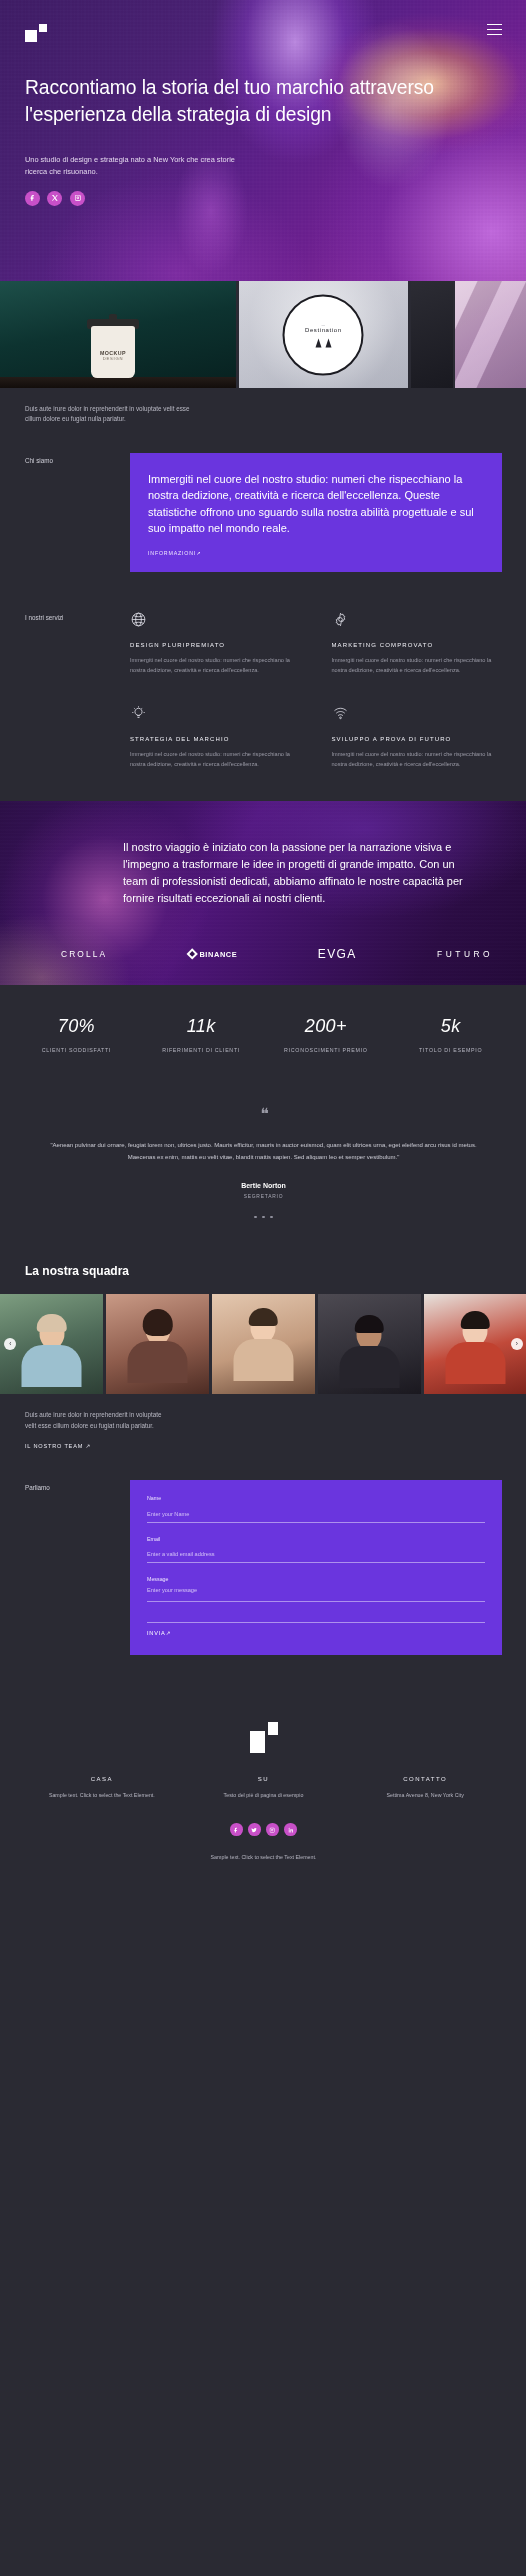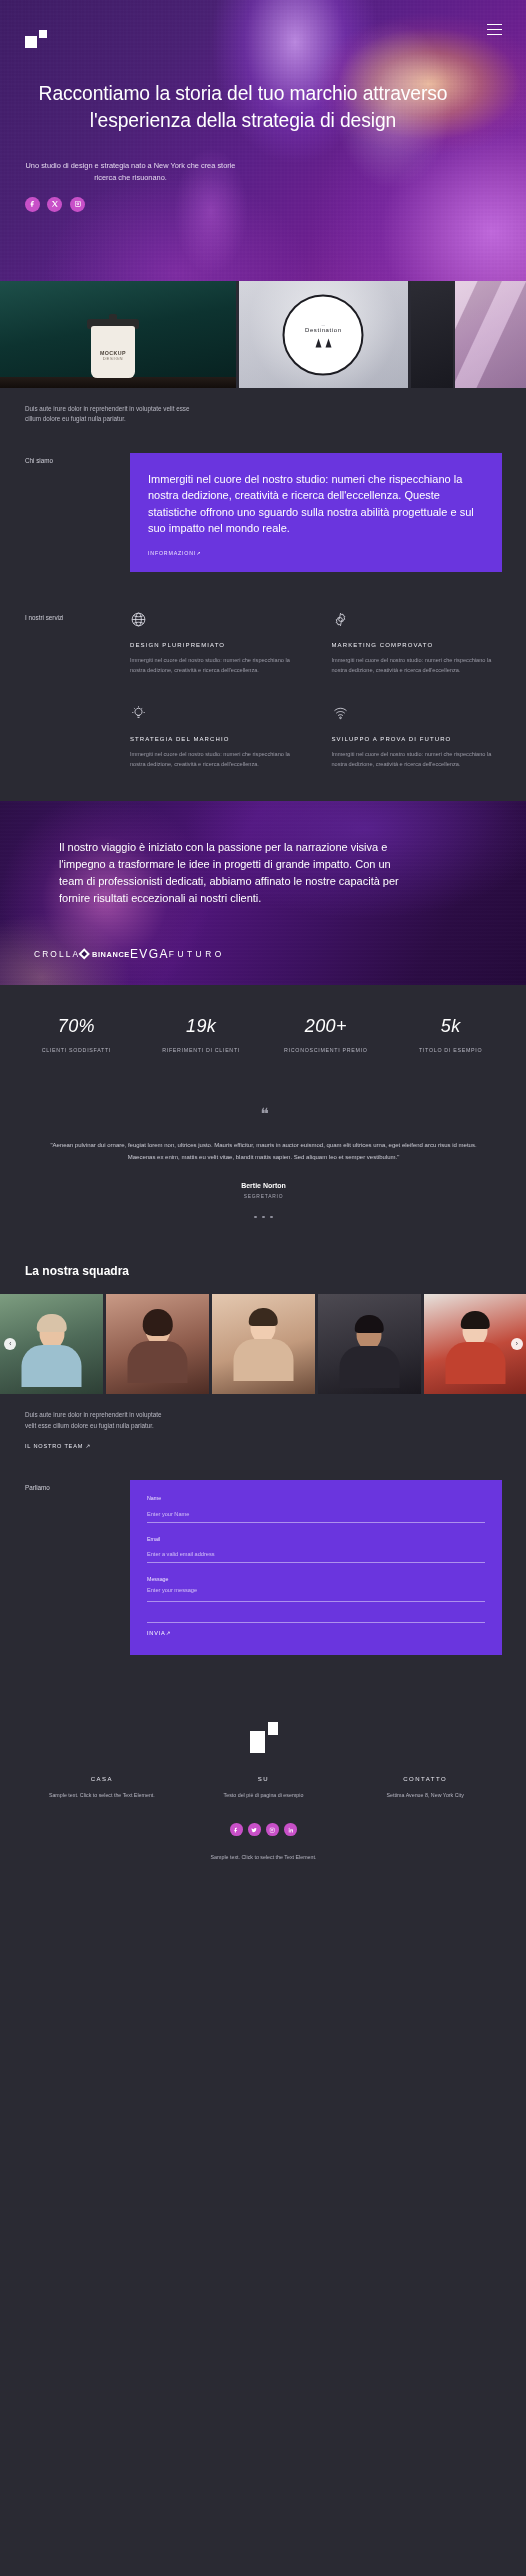--- a/index.html
+++ b/index.html
@@ -30,21 +30,21 @@
       radial-gradient(ellipse 84px 119px at 393px 105px, rgba(255,255,255,.30) 0%, rgba(255,255,255,0) 70%),
       radial-gradient(ellipse 49px 84px at 211px 211px, rgba(185,90,215,.35) 0%, rgba(0,0,0,0) 75%);
     mix-blend-mode:screen;
   }
   .hero-grain{
     position:absolute; inset:0; opacity:.16; pointer-events:none;
     background-image:
       repeating-linear-gradient(0deg, rgba(255,255,255,.05) 0 0.7px, rgba(0,0,0,.05) 0.7px 1.4px),
       repeating-linear-gradient(90deg, rgba(255,255,255,.04) 0 0.7px, rgba(0,0,0,.04) 0.7px 1.4px);
   }
-  .hero-inner { position:relative; padding:30px 25px 0 25px;text-align:center; }
+  .hero-inner { position:relative; padding:24px 25px 0 25px; }
   .logo-mark { display:block; width:24px; height:18px; position:relative; }
   .logo-mark .sq1 { position:absolute; left:0; top:5.6px; width:12px; height:12px; background:#fff; }
   .logo-mark .sq2 { position:absolute; left:14px; top:0; width:7.7px; height:7.7px; background:#fff; }
   .burger { position:absolute; right:25px; top:24px; width:15.5px; cursor:pointer; }
   .burger i { display:block; height:1.4px; background:#fff; margin-bottom:3.5px; }
   .burger i:last-child { margin-bottom:0; }
 
   .hero-title {
     margin-top:32px; font-size:19.3px; line-height:1.42;
     font-weight:400; letter-spacing:-0.1px; max-width:436px; color:#fff;
@@ -123,25 +123,26 @@
     background:
       radial-gradient(ellipse 140px 140px at 105px 98px, rgba(230,120,210,.55) 0%, rgba(120,40,150,.25) 45%, rgba(0,0,0,0) 75%),
       radial-gradient(ellipse 126px 91px at 42px 176px, rgba(250,200,160,.30) 0%, rgba(0,0,0,0) 70%),
       radial-gradient(ellipse 225px 112px at 365px 28px, rgba(120,50,190,.45) 0%, rgba(0,0,0,0) 80%),
       linear-gradient(120deg,#2c0f47 0%,#3b1260 22%,#4e1578 42%,#3c1160 62%,#2b0c44 82%,#240a3a 100%);
   }
   .journey-bg::after{ content:""; position:absolute; inset:0; opacity:.15;
     background:repeating-linear-gradient(0deg, rgba(255,255,255,.06) 0 0.7px, rgba(0,0,0,.06) 0.7px 1.4px); }
   .journey-inner { position:relative; padding:0 25px; }
   .journey-txt {
-    margin-left:34px; font-size:11px; line-height:1.52; color:#fff; max-width:344px;
+    margin-left:98px; font-size:11px; line-height:1.52; color:#fff; max-width:344px;
   }
   .logos {
-    position:relative; display:flex; align-items:center; 
+    position:relative; display:flex; align-items:center; justify-content:space-between;
     padding:41px 34px 24px 34px;
+    margin-left:27px;
   }
   .logo-w { color:#fff; display:flex; align-items:center; gap:3.5px; }
   .logo-w .nm { font-size:8.4px; letter-spacing:2.1px; font-weight:400; }
   .logo-w.binance .nm { font-size:7.4px; letter-spacing:0.6px; font-weight:700; }
   .logo-w.evga .nm { font-size:12px; letter-spacing:1.4px; font-weight:400; }
   .logo-w.tesla .nm { font-size:8.4px; letter-spacing:3.5px; }
   .bnb { width:8.4px; height:8.4px; background:#fff; transform:rotate(45deg); position:relative; }
   .bnb::after{ content:""; position:absolute; inset:2.1px; background:#32124f; transform:rotate(0deg); }
 
   
@@ -381,21 +382,21 @@
     </div>
   </div>
 </section>
 
 <section class="sec stats">
   <div class="stat">
     <div class="v">70%</div>
     <div class="l">CLIENTI SODDISFATTI</div>
   </div>
   <div class="stat">
-    <div class="v">19k</div>
+    <div class="v">11k</div>
     <div class="l">RIFERIMENTI DI CLIENTI</div>
   </div>
   <div class="stat">
     <div class="v">200+</div>
     <div class="l">RICONOSCIMENTI PREMIO</div>
   </div>
   <div class="stat">
     <div class="v">5k</div>
     <div class="l">TITOLO DI ESEMPIO</div>
   </div>

